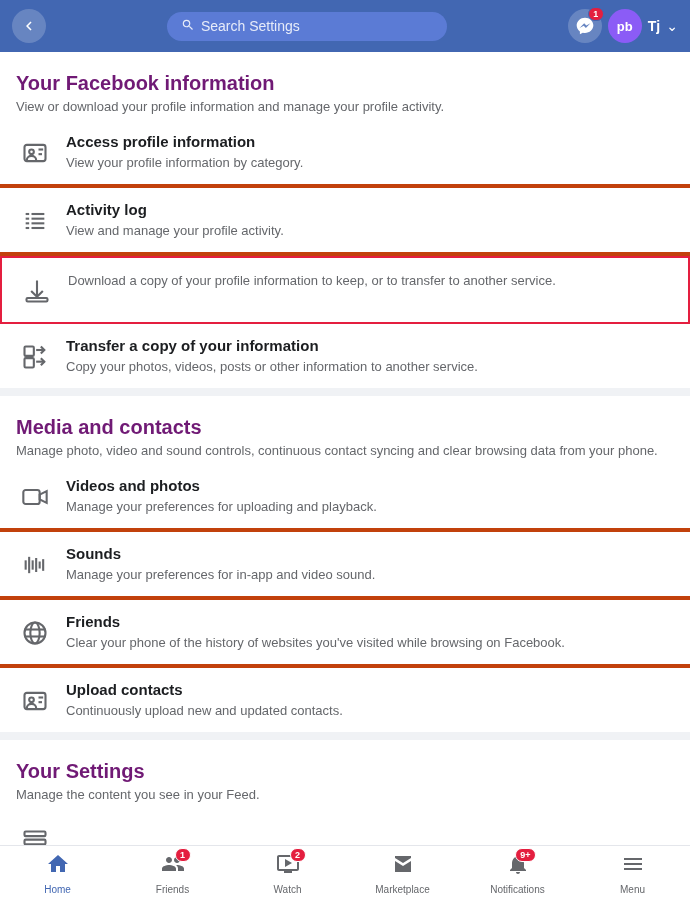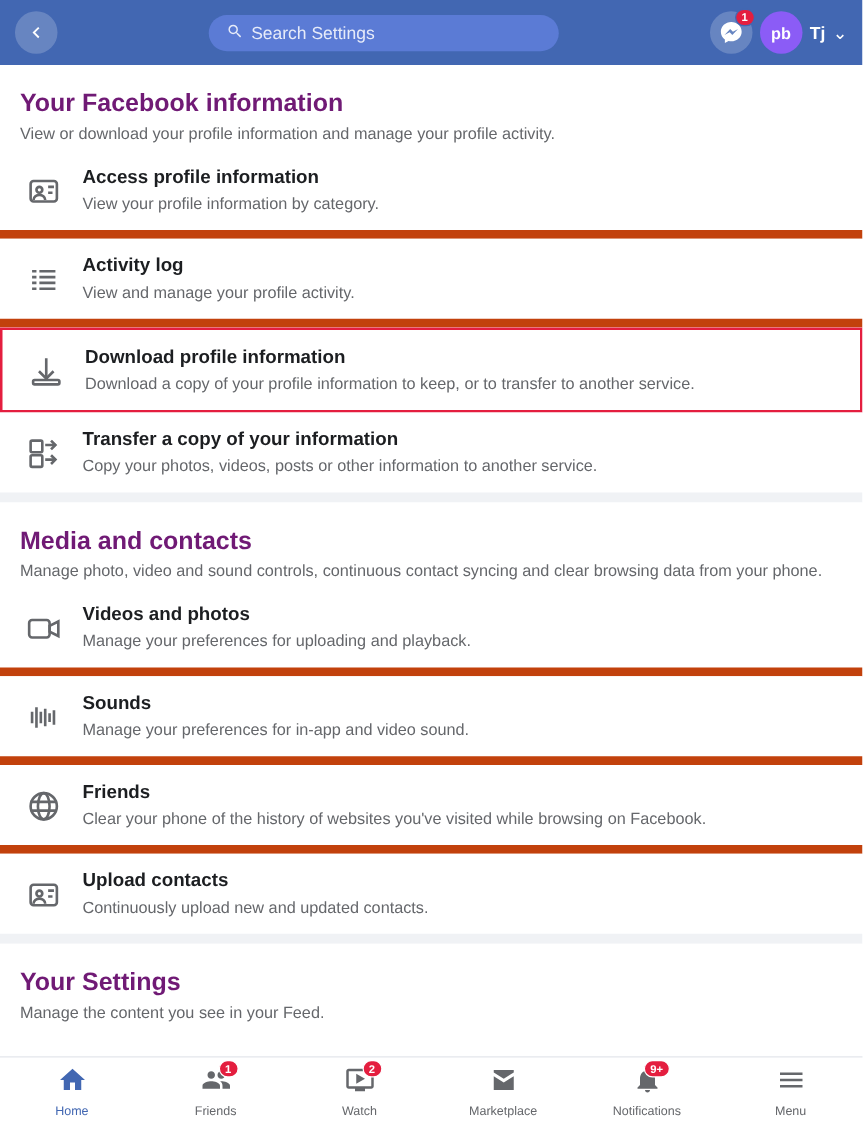--- a/index.html
+++ b/index.html
@@ -132,21 +132,21 @@
     .divider {
       height: 8px;
       background: #f0f2f5;
     }
 
     .menu-item {
       display: flex;
       align-items: flex-start;
       padding: 12px 16px;
       background: #fff;
-      border-bottom: 7px solid #c2410c;
+      border-bottom: 4px solid #c2410c;
       cursor: pointer;
       gap: 12px;
     }
     .menu-item:last-child {
       border-bottom: none;
     }
     .menu-item.highlighted {
       border: 2.5px solid #e41e3f;
       margin: 0;
     }
@@ -324,21 +324,20 @@
 
     <div class="menu-item highlighted" style="border:2.5px solid #e41e3f;">
       <div class="item-icon">
         <svg viewBox="0 0 24 24" fill="none" stroke="#65676b" stroke-width="1.8">
           <path d="M12 3v13"></path>
           <path d="M7 12l5 5 5-5"></path>
           <rect x="3" y="18" width="18" height="3" rx="1"></rect>
         </svg>
       </div>
       <div class="item-text">
-        <div class="item-title">Download profile information</div>
         <div class="item-subtitle">Download a copy of your profile information to keep, or to transfer to another service.</div>
       </div>
     </div>
 
     <div class="menu-item">
       <div class="item-icon">
         <svg viewBox="0 0 24 24" fill="none" stroke="#65676b" stroke-width="1.8">
           <rect x="3" y="3" width="8" height="8" rx="1"></rect>
           <rect x="3" y="13" width="8" height="8" rx="1"></rect>
           <path d="M17 3l3 3-3 3"></path>

